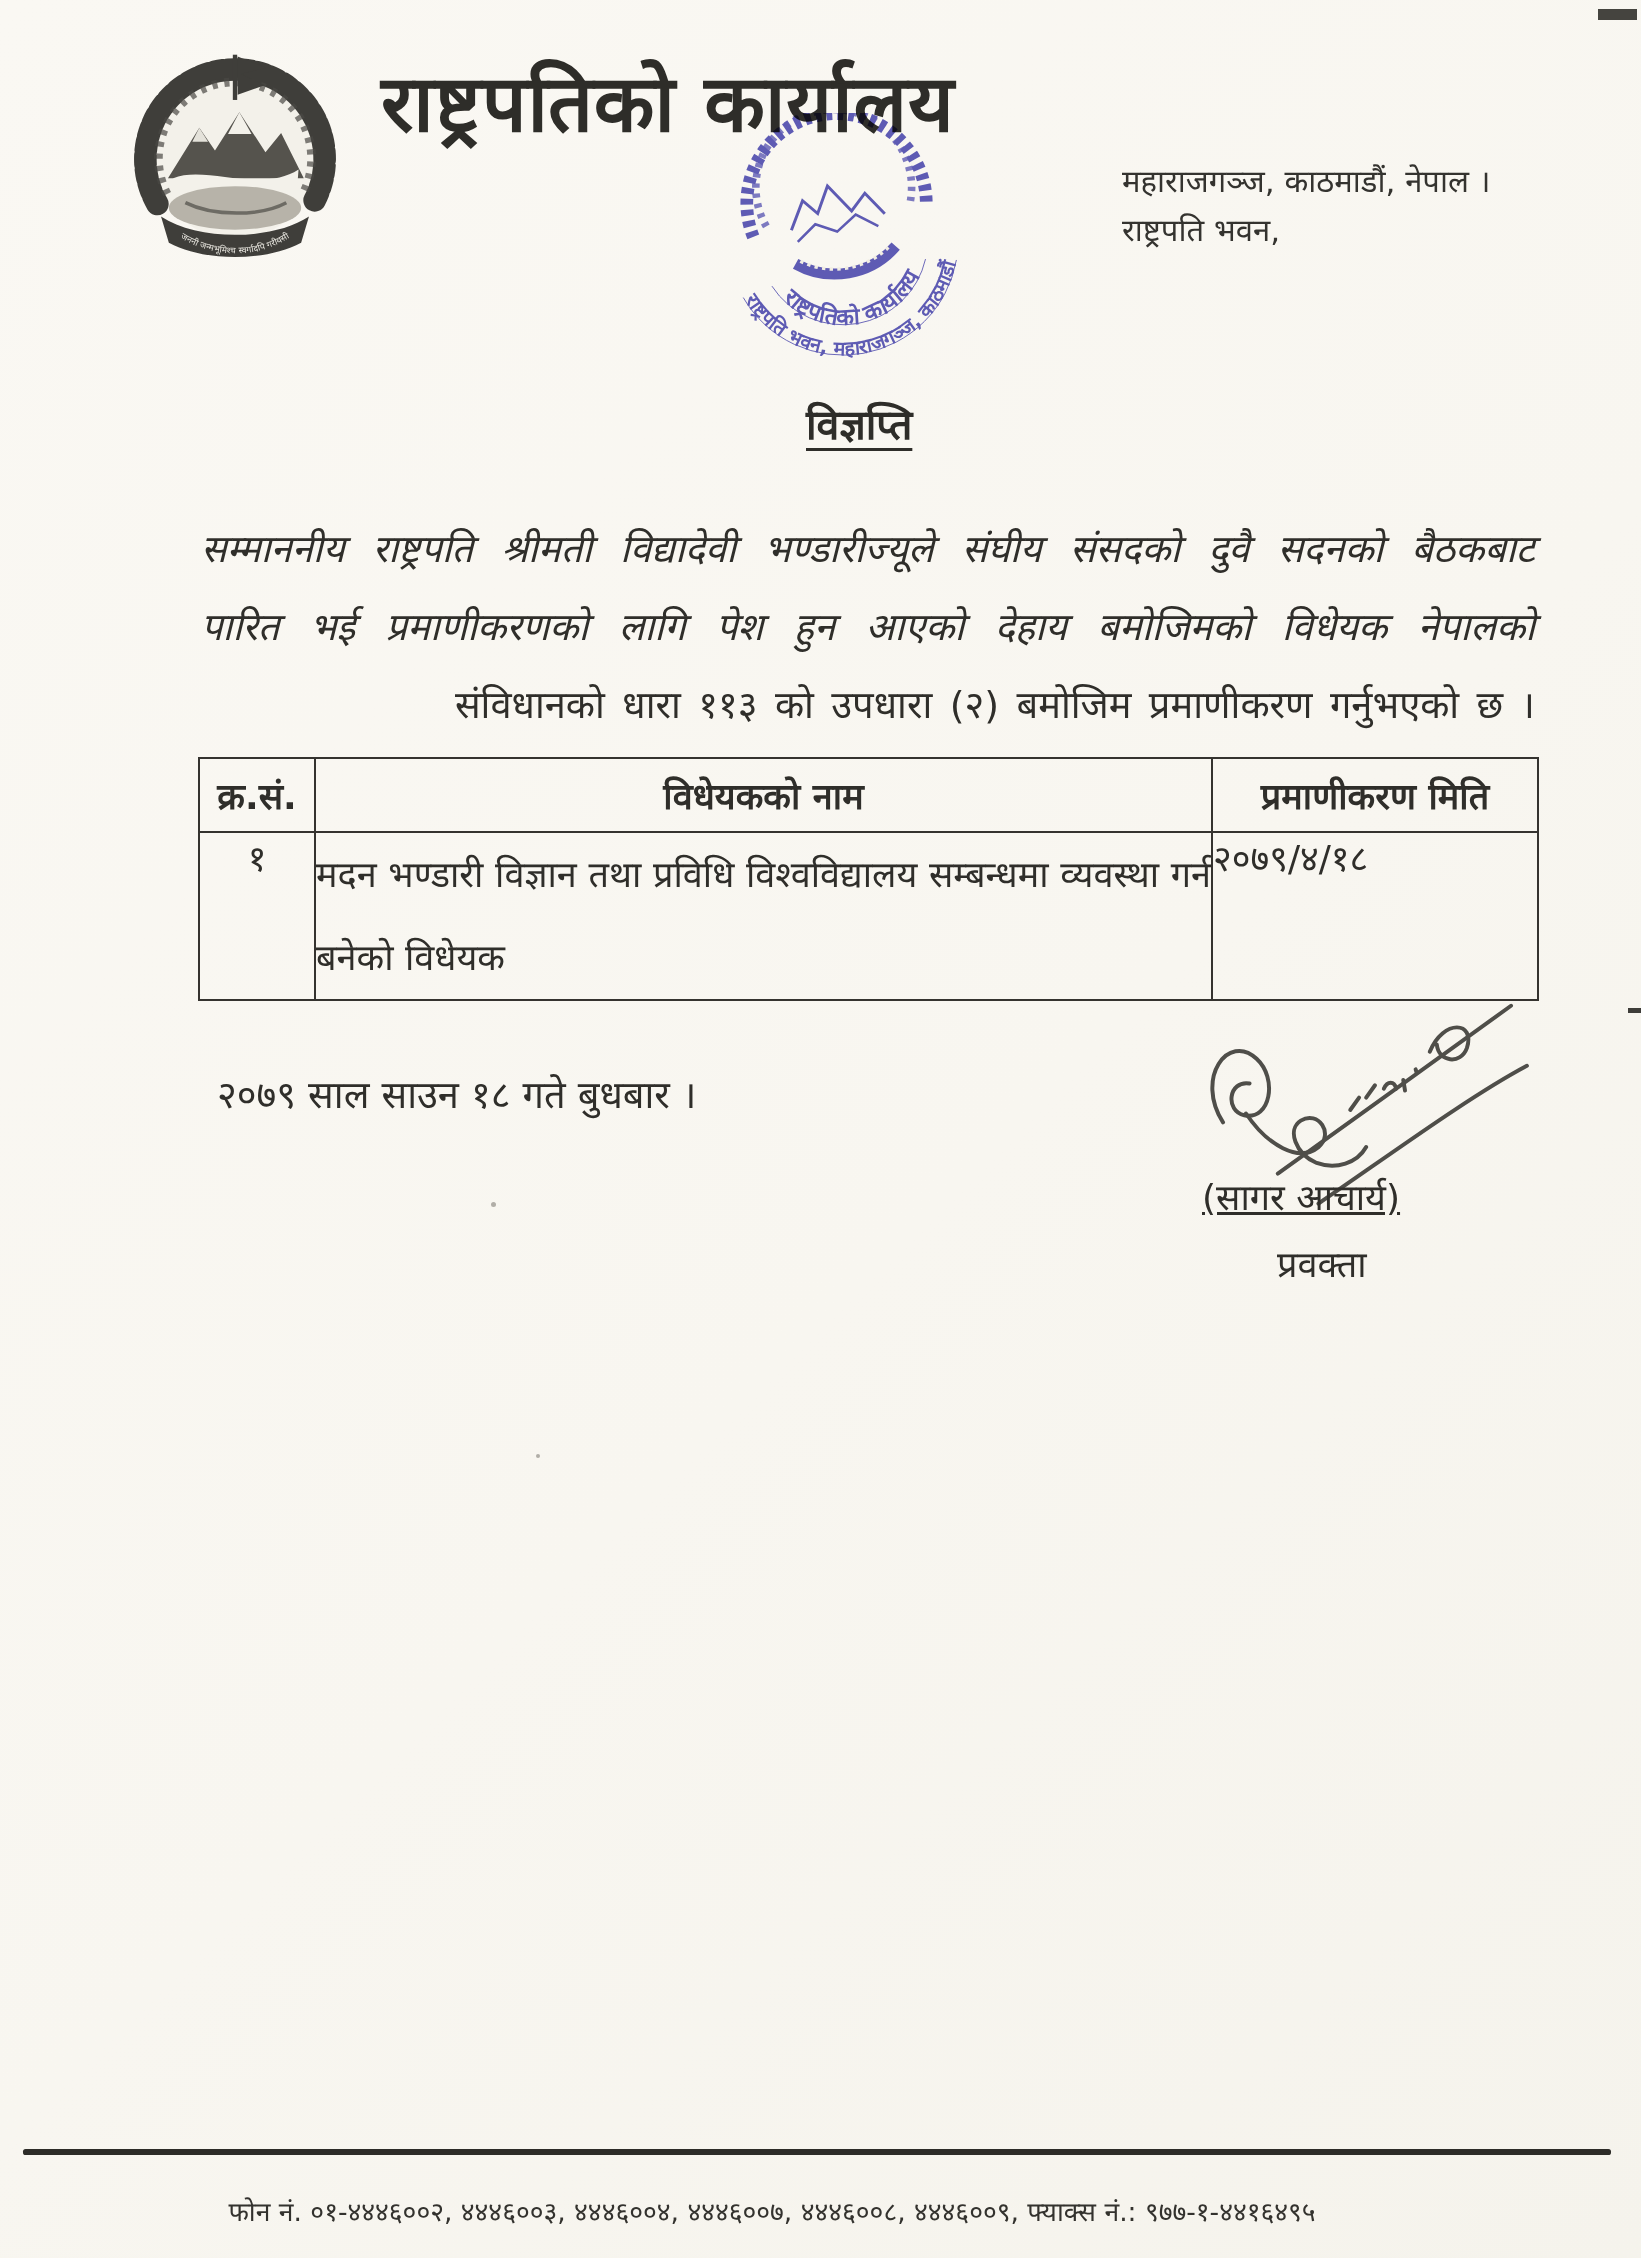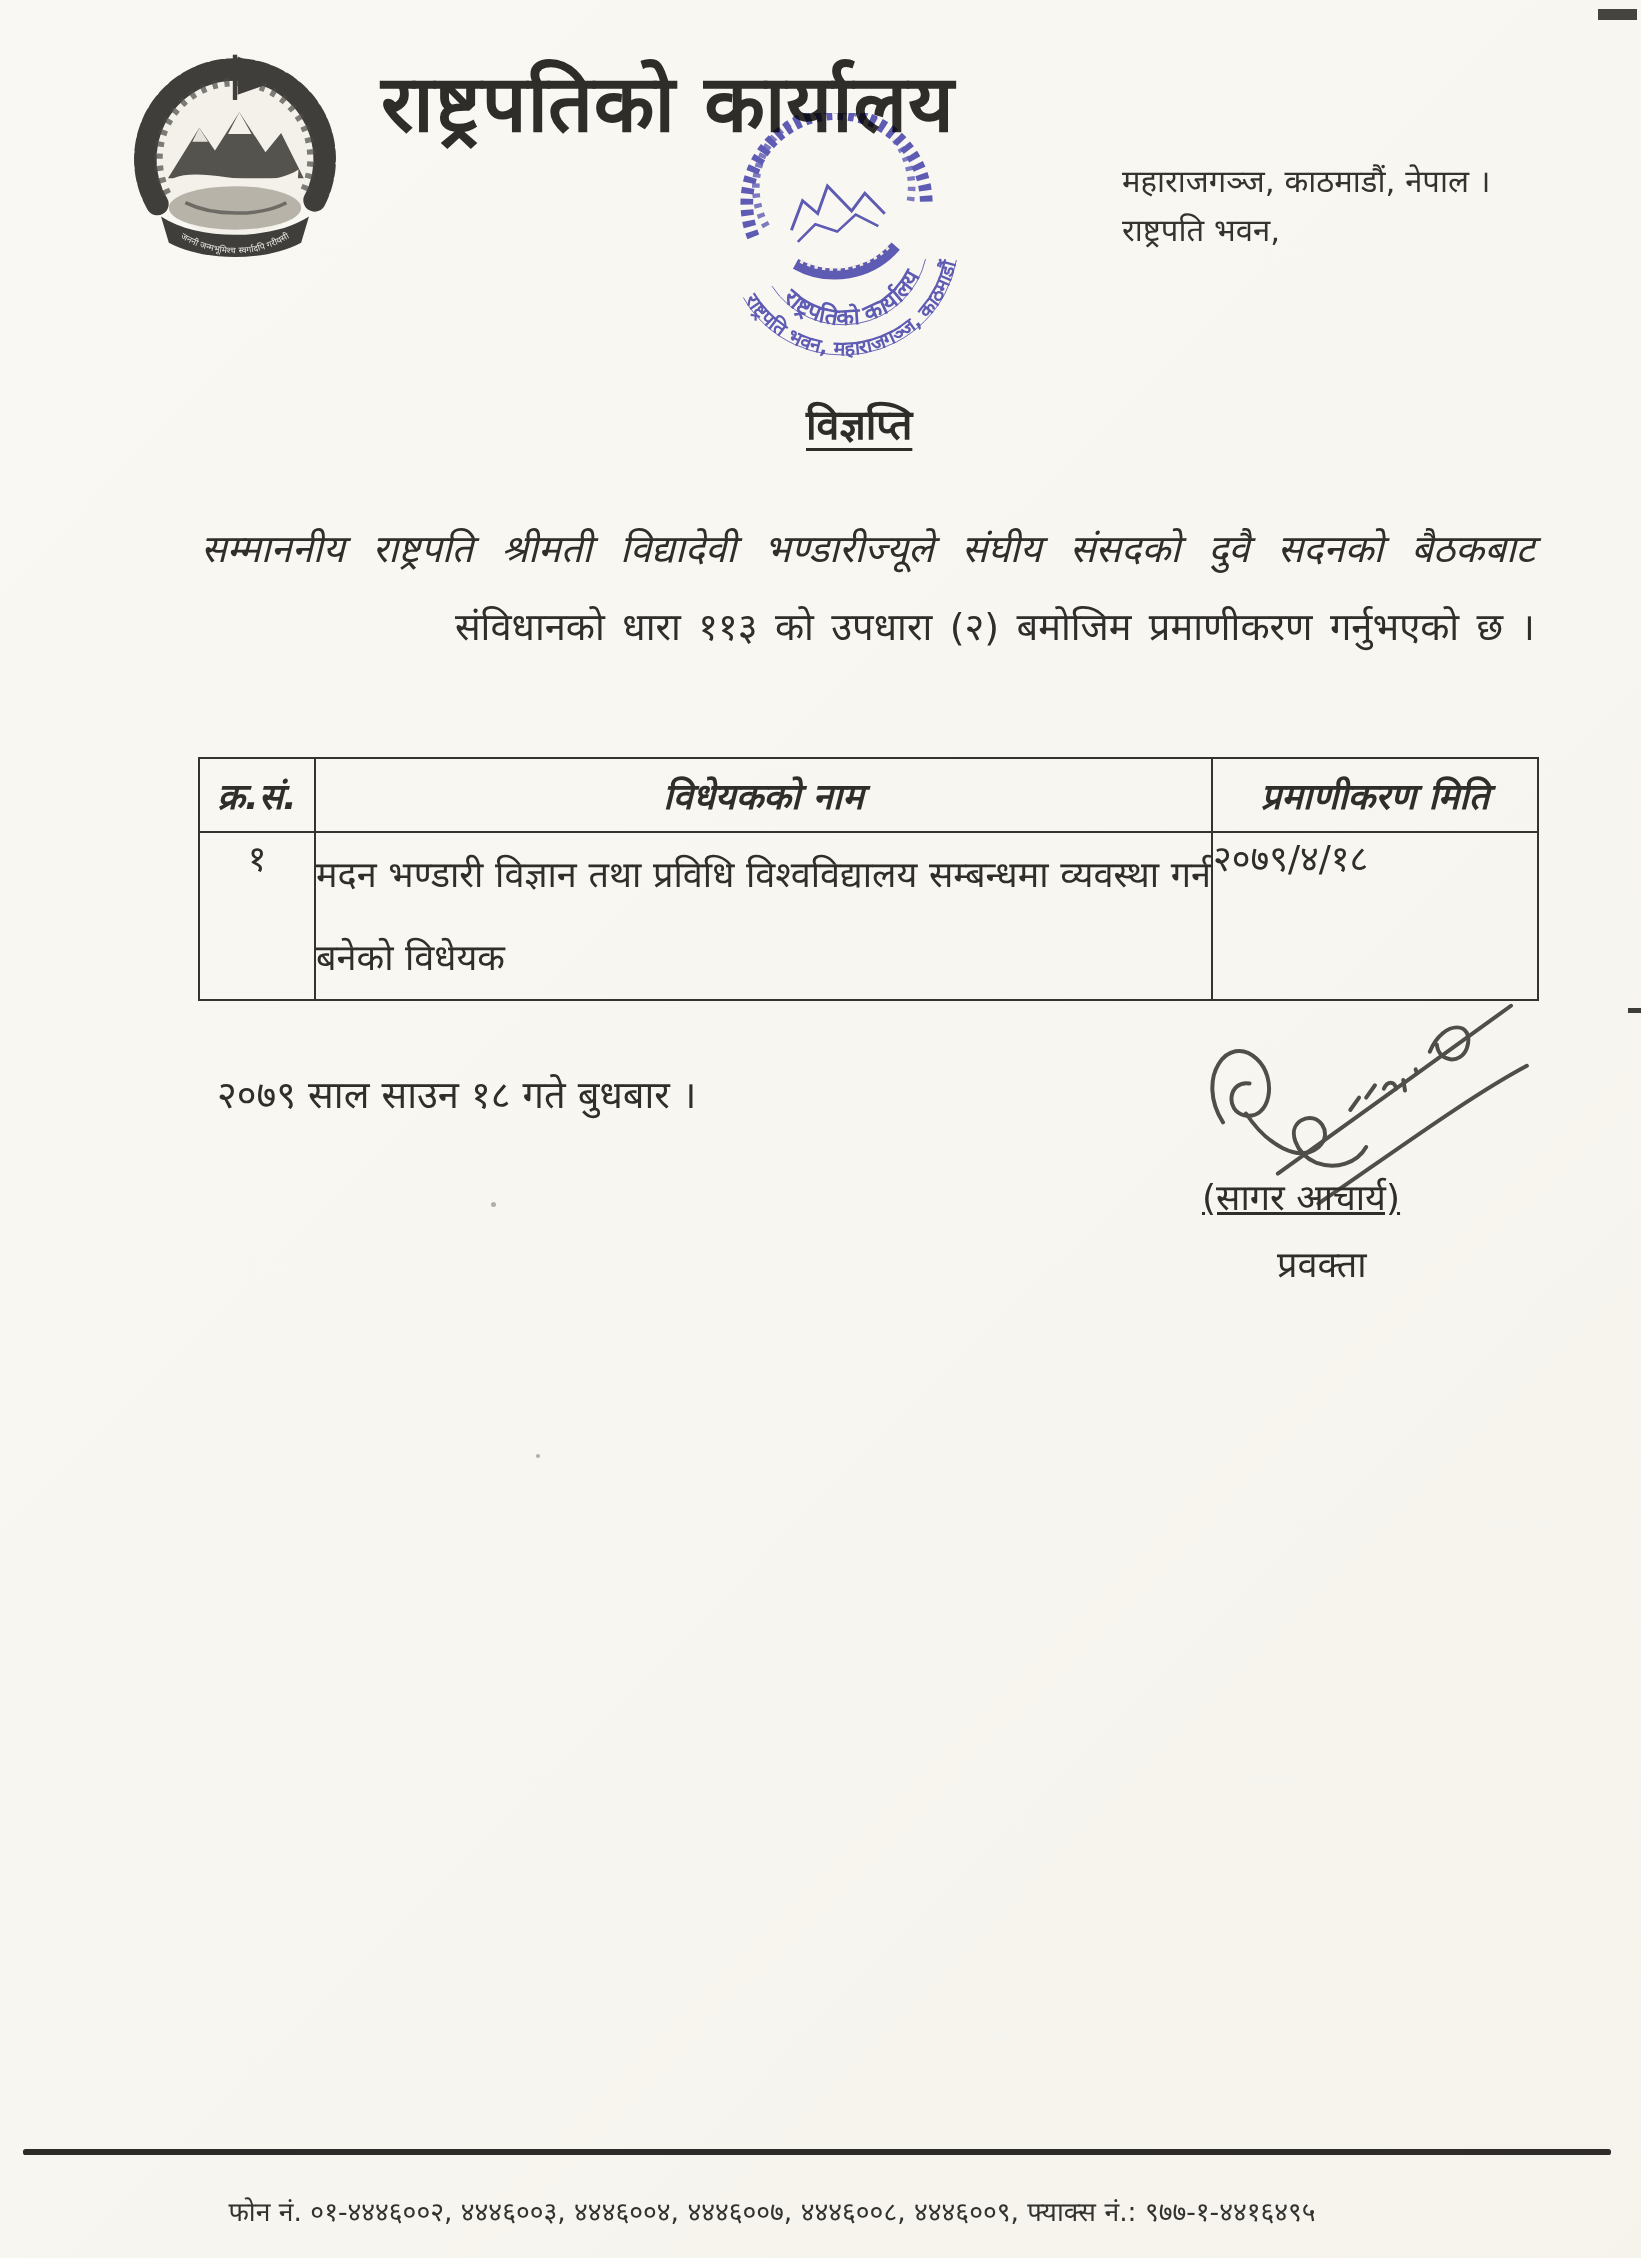--- a/index.html
+++ b/index.html
@@ -44,21 +44,21 @@
   
   .bill-table{
     position:absolute;left:198px;top:757px;width:1338px;
     border-collapse:collapse;table-layout:fixed;
     font-size:36px;color:#2f2e2a;
   }
   .bill-table td,.bill-table th{border:2.6px solid #35332f;padding:0;}
   .bill-table col.c1{width:116px;}
   .bill-table col.c2{width:897px;}
   .bill-table col.c3{width:326px;}
-  .bill-table thead th{height:72px;font-weight:700;vertical-align:middle;font-style:italic;}
+  .bill-table thead th{height:72px;font-weight:700;vertical-align:middle;}
   .bill-table tbody td{height:139px;vertical-align:top;}
   .td-sn{text-align:center;padding-top:12.4px;}
   .td-name{text-align:justify;line-height:83px;padding:3.5px 14px 0 17.6px;}
   .td-date{padding:12.4px 0 0 14px;text-align:left;margin-left:44px;}
 
   
   .date-line{position:absolute;left:217px;top:1069px;font-size:38px;line-height:53px;}
   .signature-svg{position:absolute;left:1193px;top:981px;width:341px;height:235px;}
   .sig-name{position:absolute;left:1202px;top:1172px;font-size:36px;text-decoration:underline;}
   .sig-role{position:absolute;left:1277px;top:1239px;font-size:36px;text-align:center;}
@@ -135,20 +135,21 @@
 
   <div class="address">
     <div>महाराजगञ्ज, काठमाडौं, नेपाल ।</div>
     <div>राष्ट्रपति भवन,</div>
   </div>
 
   <div class="notice-title">विज्ञप्ति</div>
 
   <div class="body-para">
     <div class="jline">सम्माननीय राष्ट्रपति श्रीमती विद्यादेवी भण्डारीज्यूले संघीय संसदको दुवै सदनको बैठकबाट</div>
+    <div class="jline">पारित भई प्रमाणीकरणको लागि पेश हुन आएको देहाय बमोजिमको विधेयक नेपालको</div>
     <div class="lline">संविधानको धारा ११३ को उपधारा (२) बमोजिम प्रमाणीकरण गर्नुभएको छ ।</div>
   </div>
 
   <table class="bill-table">
     <colgroup>
         <col class="c1">
         <col class="c2">
         <col class="c3">
       </colgroup>
     <thead>

